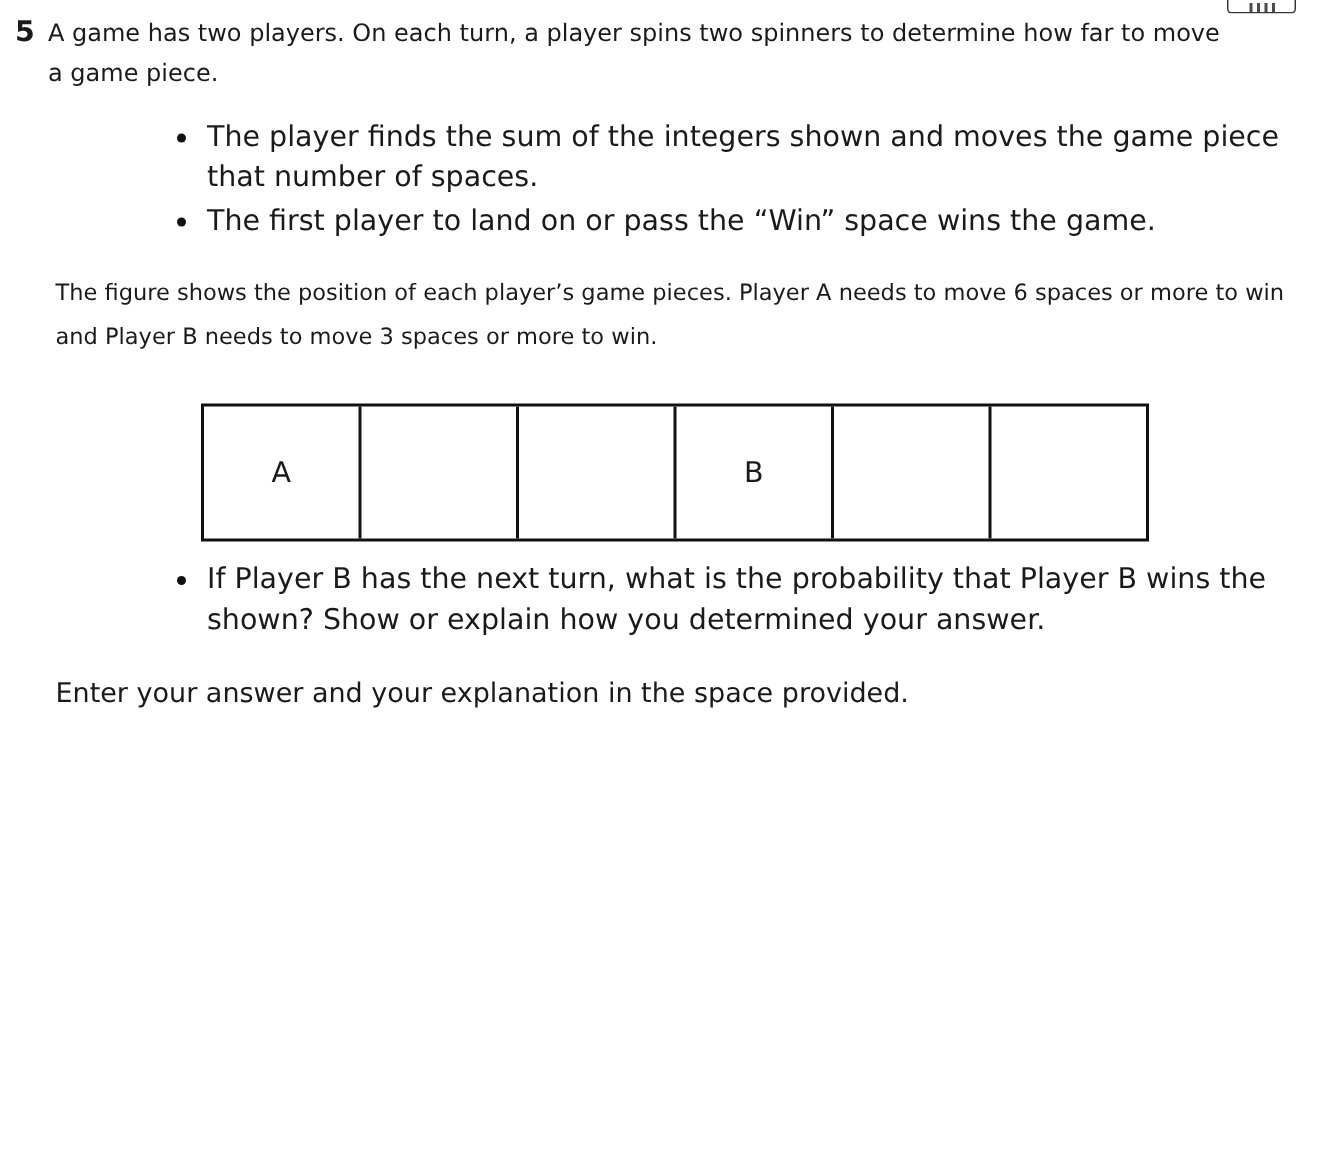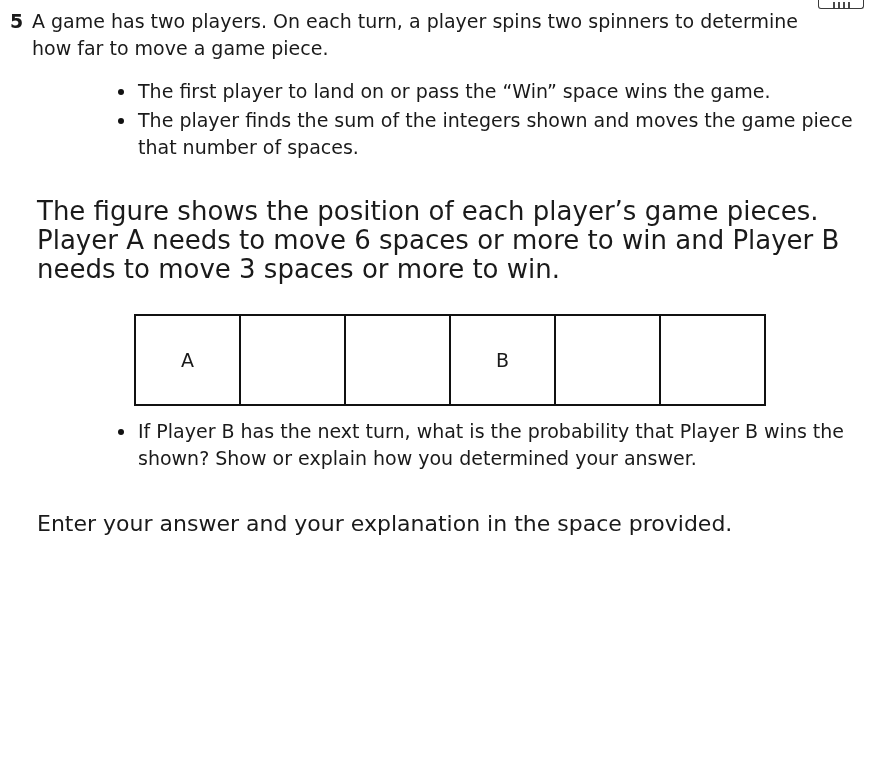--- a/index.html
+++ b/index.html
@@ -63,21 +63,21 @@
   }
   .q-number {
     font-weight: bold;
     font-size: 19px;
     line-height: 27px;
     width: 22px;
     flex: 0 0 22px;
     text-align: left;
   }
   .q-stem {
-    font-size: 19px;
+    font-size: 16px;
     line-height: 27px;
     flex: 1 1 auto;
     padding-right: 70px;
   }
 
   ul.bullets {
     list-style: none;
     margin: 12px 0 0 0;
     padding: 0;
   }
@@ -110,23 +110,23 @@
     margin-top: 16px;
   }
   .bullets-block.upper li {
     max-width: 775px;
   }
   .bullets-block.lower li {
     max-width: 745px;
   }
 
   .para {
-    font-size: 26px;
+    font-size: 15px;
     line-height: 29px;
-    margin-top: 36px;
+    margin-top: 20px;
     margin-left: 27px;
     max-width: 845px;
   }
 
   .board-wrap {
     margin-top: 30px;
     margin-left: 124px;
   }
   .board {
     display: flex;
@@ -144,23 +144,23 @@
     justify-content: center;
     font-size: 19px;
     color: #1a1a1a;
     box-sizing: border-box;
   }
   .cell:last-child {
     border-right: none;
   }
 
   .closing {
-    font-size: 22px;
-    line-height: 27px;
-    margin-top: 38px;
+    font-size: 18px;
+    line-height: 27px;
+    margin-top: 22px;
     margin-left: 27px;
   }
 </style>
 </head>
 <body>
 
 <div class="page">
 
   <div class="top-right-artifact">
     <div class="bars">
@@ -173,22 +173,22 @@
 
   <div class="question">
 
     <div class="q-row">
       <div class="q-number">5</div>
       <div class="q-stem">A game has two players. On each turn, a player spins two spinners to determine how far to move a game piece.</div>
     </div>
 
     <div class="bullets-block upper">
       <ul class="bullets first">
+        <li>The player finds the sum of the integers shown and moves the game piece that number of spaces.</li>
         <li>The first player to land on or pass the “Win” space wins the game.</li>
-        <li>The player finds the sum of the integers shown and moves the game piece that number of spaces.</li>
       </ul>
     </div>
 
     <div class="para">The figure shows the position of each player’s game pieces. Player A needs to move 6 spaces or more to win and Player B needs to move 3 spaces or more to win.</div>
 
     <div class="board-wrap">
       <div class="board">
         <div class="cell">A</div>
         <div class="cell"></div>
         <div class="cell"></div>

